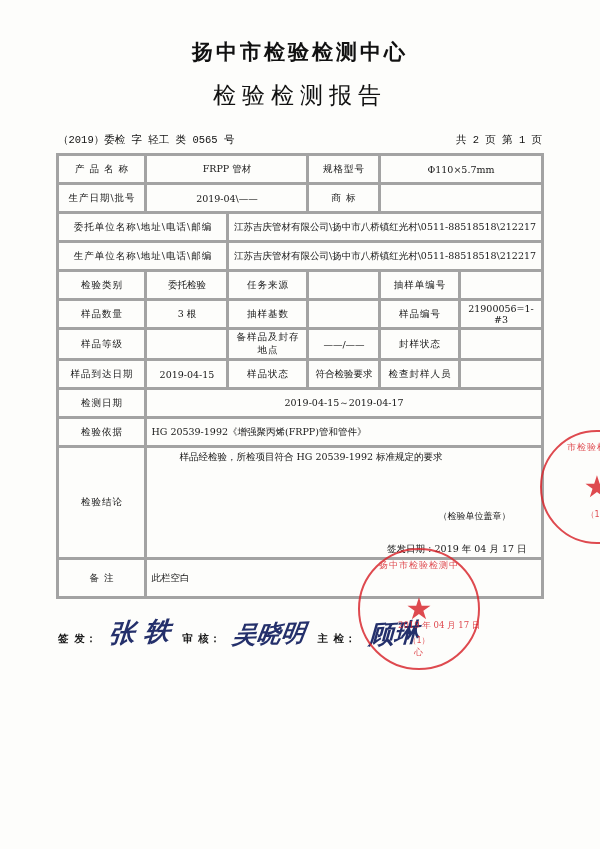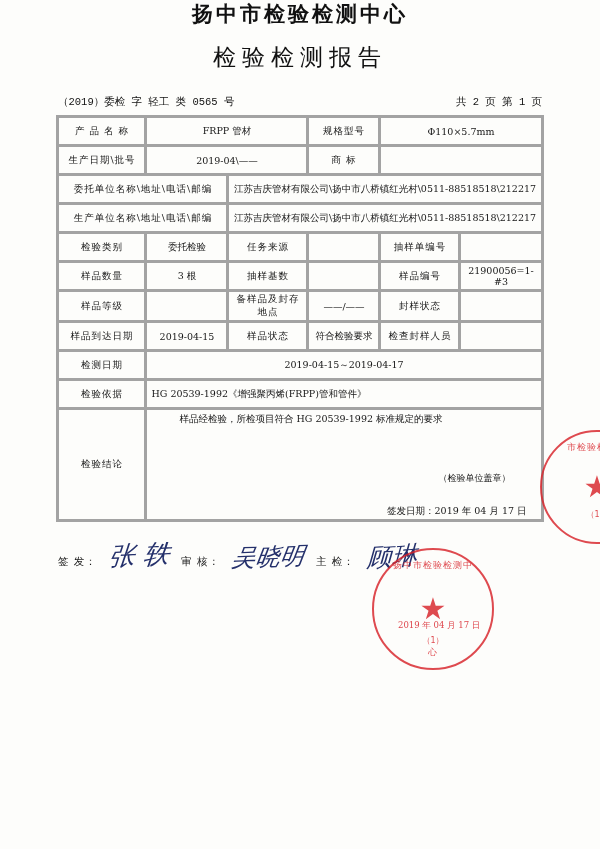--- a/index.html
+++ b/index.html
@@ -19,20 +19,21 @@
     position: absolute;
     inset: 0;
     background: #fdfdfb;
   }
   .title1 {
     text-align: center;
     font-family: "DejaVu Serif", serif;
     font-size: 21px;
     font-weight: bold;
     letter-spacing: 3px;
+    margin-top: 38px;
     color: #111;
   }
   .title2 {
     text-align: center;
     font-family: "DejaVu Serif", serif;
     font-size: 23px;
     font-weight: normal;
     letter-spacing: 6px;
     margin-top: 14px;
     color: #111;
@@ -95,20 +96,21 @@
     padding-left: 12px;
   }
   
   .footer {
     margin: 16px 58px 0 58px;
     display: flex;
     align-items: flex-end;
     font-size: 10.5px;
     font-family: "DejaVu Serif", serif;
     gap: 4px;
+    font-weight: bold;
   }
   .footer .lab {
     letter-spacing: 1px;
     padding-bottom: 4px;
     white-space: nowrap;
   }
   .sig {
     font-family: "DejaVu Serif", serif;
     font-size: 26px;
     color: #24306b;
@@ -125,21 +127,21 @@
     position: absolute;
     border-radius: 50%;
     border: 2.5px solid #d8232a;
     color: #d8232a;
     opacity: 0.82;
     pointer-events: none;
   }
   .seal-main {
     width: 118px;
     height: 118px;
-    left: 372px;
+    left: 358px;
     top: 548px;
   }
   .seal-edge {
     width: 110px;
     height: 110px;
     left: 540px;
     top: 430px;
   }
   .seal-star {
     position: absolute;
@@ -266,20 +268,24 @@
       <tr>
         <td class="lbl taller">检验结论</td>
         <td class="taller" colspan="5" style="position:relative;">
           <div class="concl-text">样品经检验，所检项目符合 HG 20539-1992 标准规定的要求</div>
           <div class="seal-label" style="margin-top:46px;">（检验单位盖章）</div>
           <div class="sign-line">
             <span>签发日期：</span><span>2019 年  04 月  17 日</span>
           </div>
         </td>
       </tr>
+      <tr>
+        <td class="lbl" style="height:34px;">备    注</td>
+        <td class="blank-note" colspan="5">此栏空白</td>
+      </tr>
     </tbody>
   </table>
 
   <div class="footer">
     <span class="lab">签  发：</span>
     <span class="sig">张 轶</span>
     <span class="lab">审  核：</span>
     <span class="sig b">吴晓明</span>
     <span class="lab">主  检：</span>
     <span class="sig c">顾琳</span>

